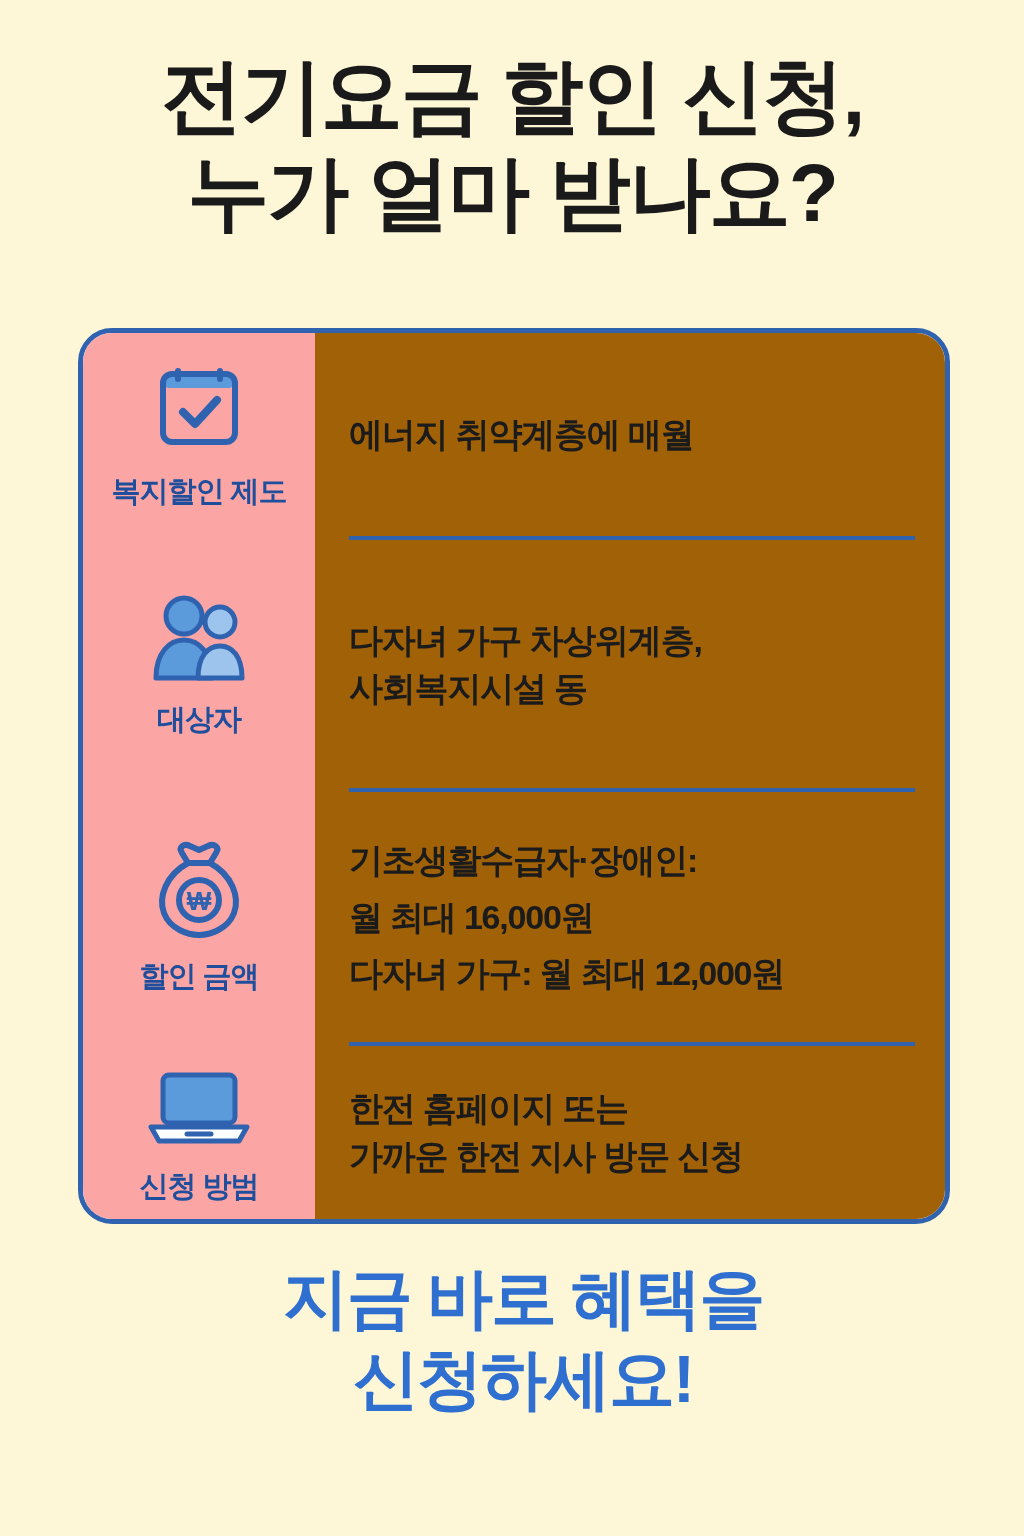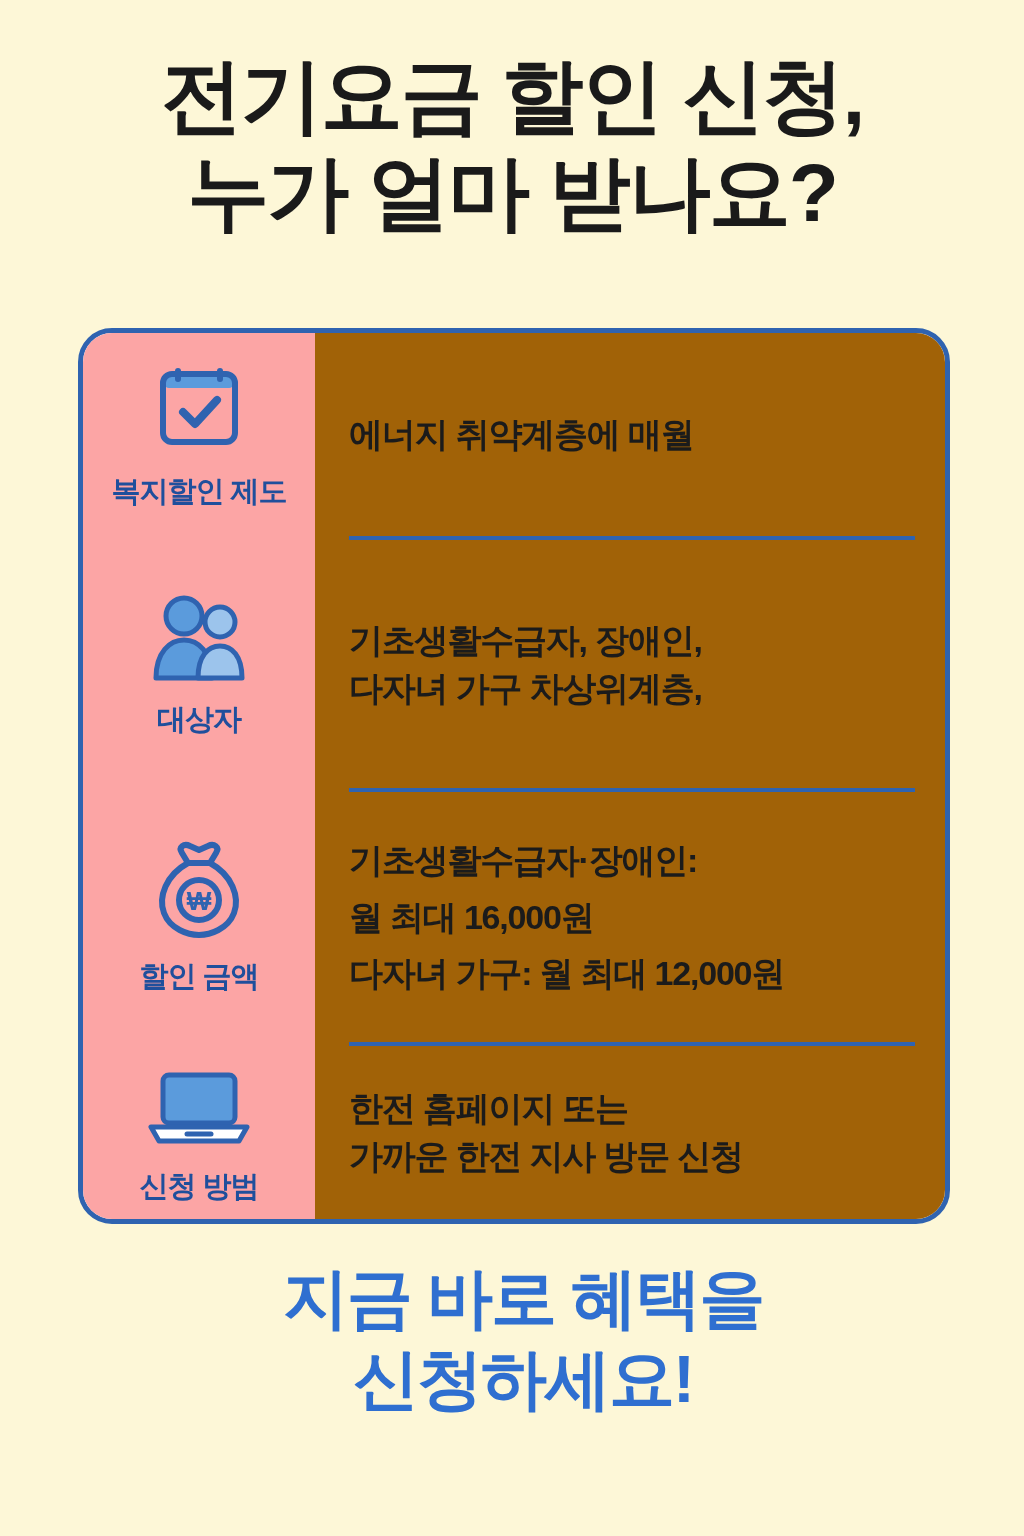--- a/index.html
+++ b/index.html
@@ -208,22 +208,22 @@
       </div>
 
       <div class="card-right">
 
         <div class="right-cell r1">
           <div class="rc-line">에너지 취약계층에 매월</div>
         </div>
         <div class="divider"></div>
 
         <div class="right-cell r2">
-          <div class="rc-line">기초생활수급자, 장애인,</div>
           <div class="rc-line">다자녀 가구 차상위계층,</div>
+          <div class="rc-line">사회복지시설 동</div>
         </div>
         <div class="divider"></div>
 
         <div class="right-cell r3">
           <div class="rc-line">기초생활수급자·장애인:</div>
           <div class="rc-line">월 최대 16,000원</div>
           <div class="rc-line">다자녀 가구: 월 최대 12,000원</div>
         </div>
         <div class="divider"></div>
 

